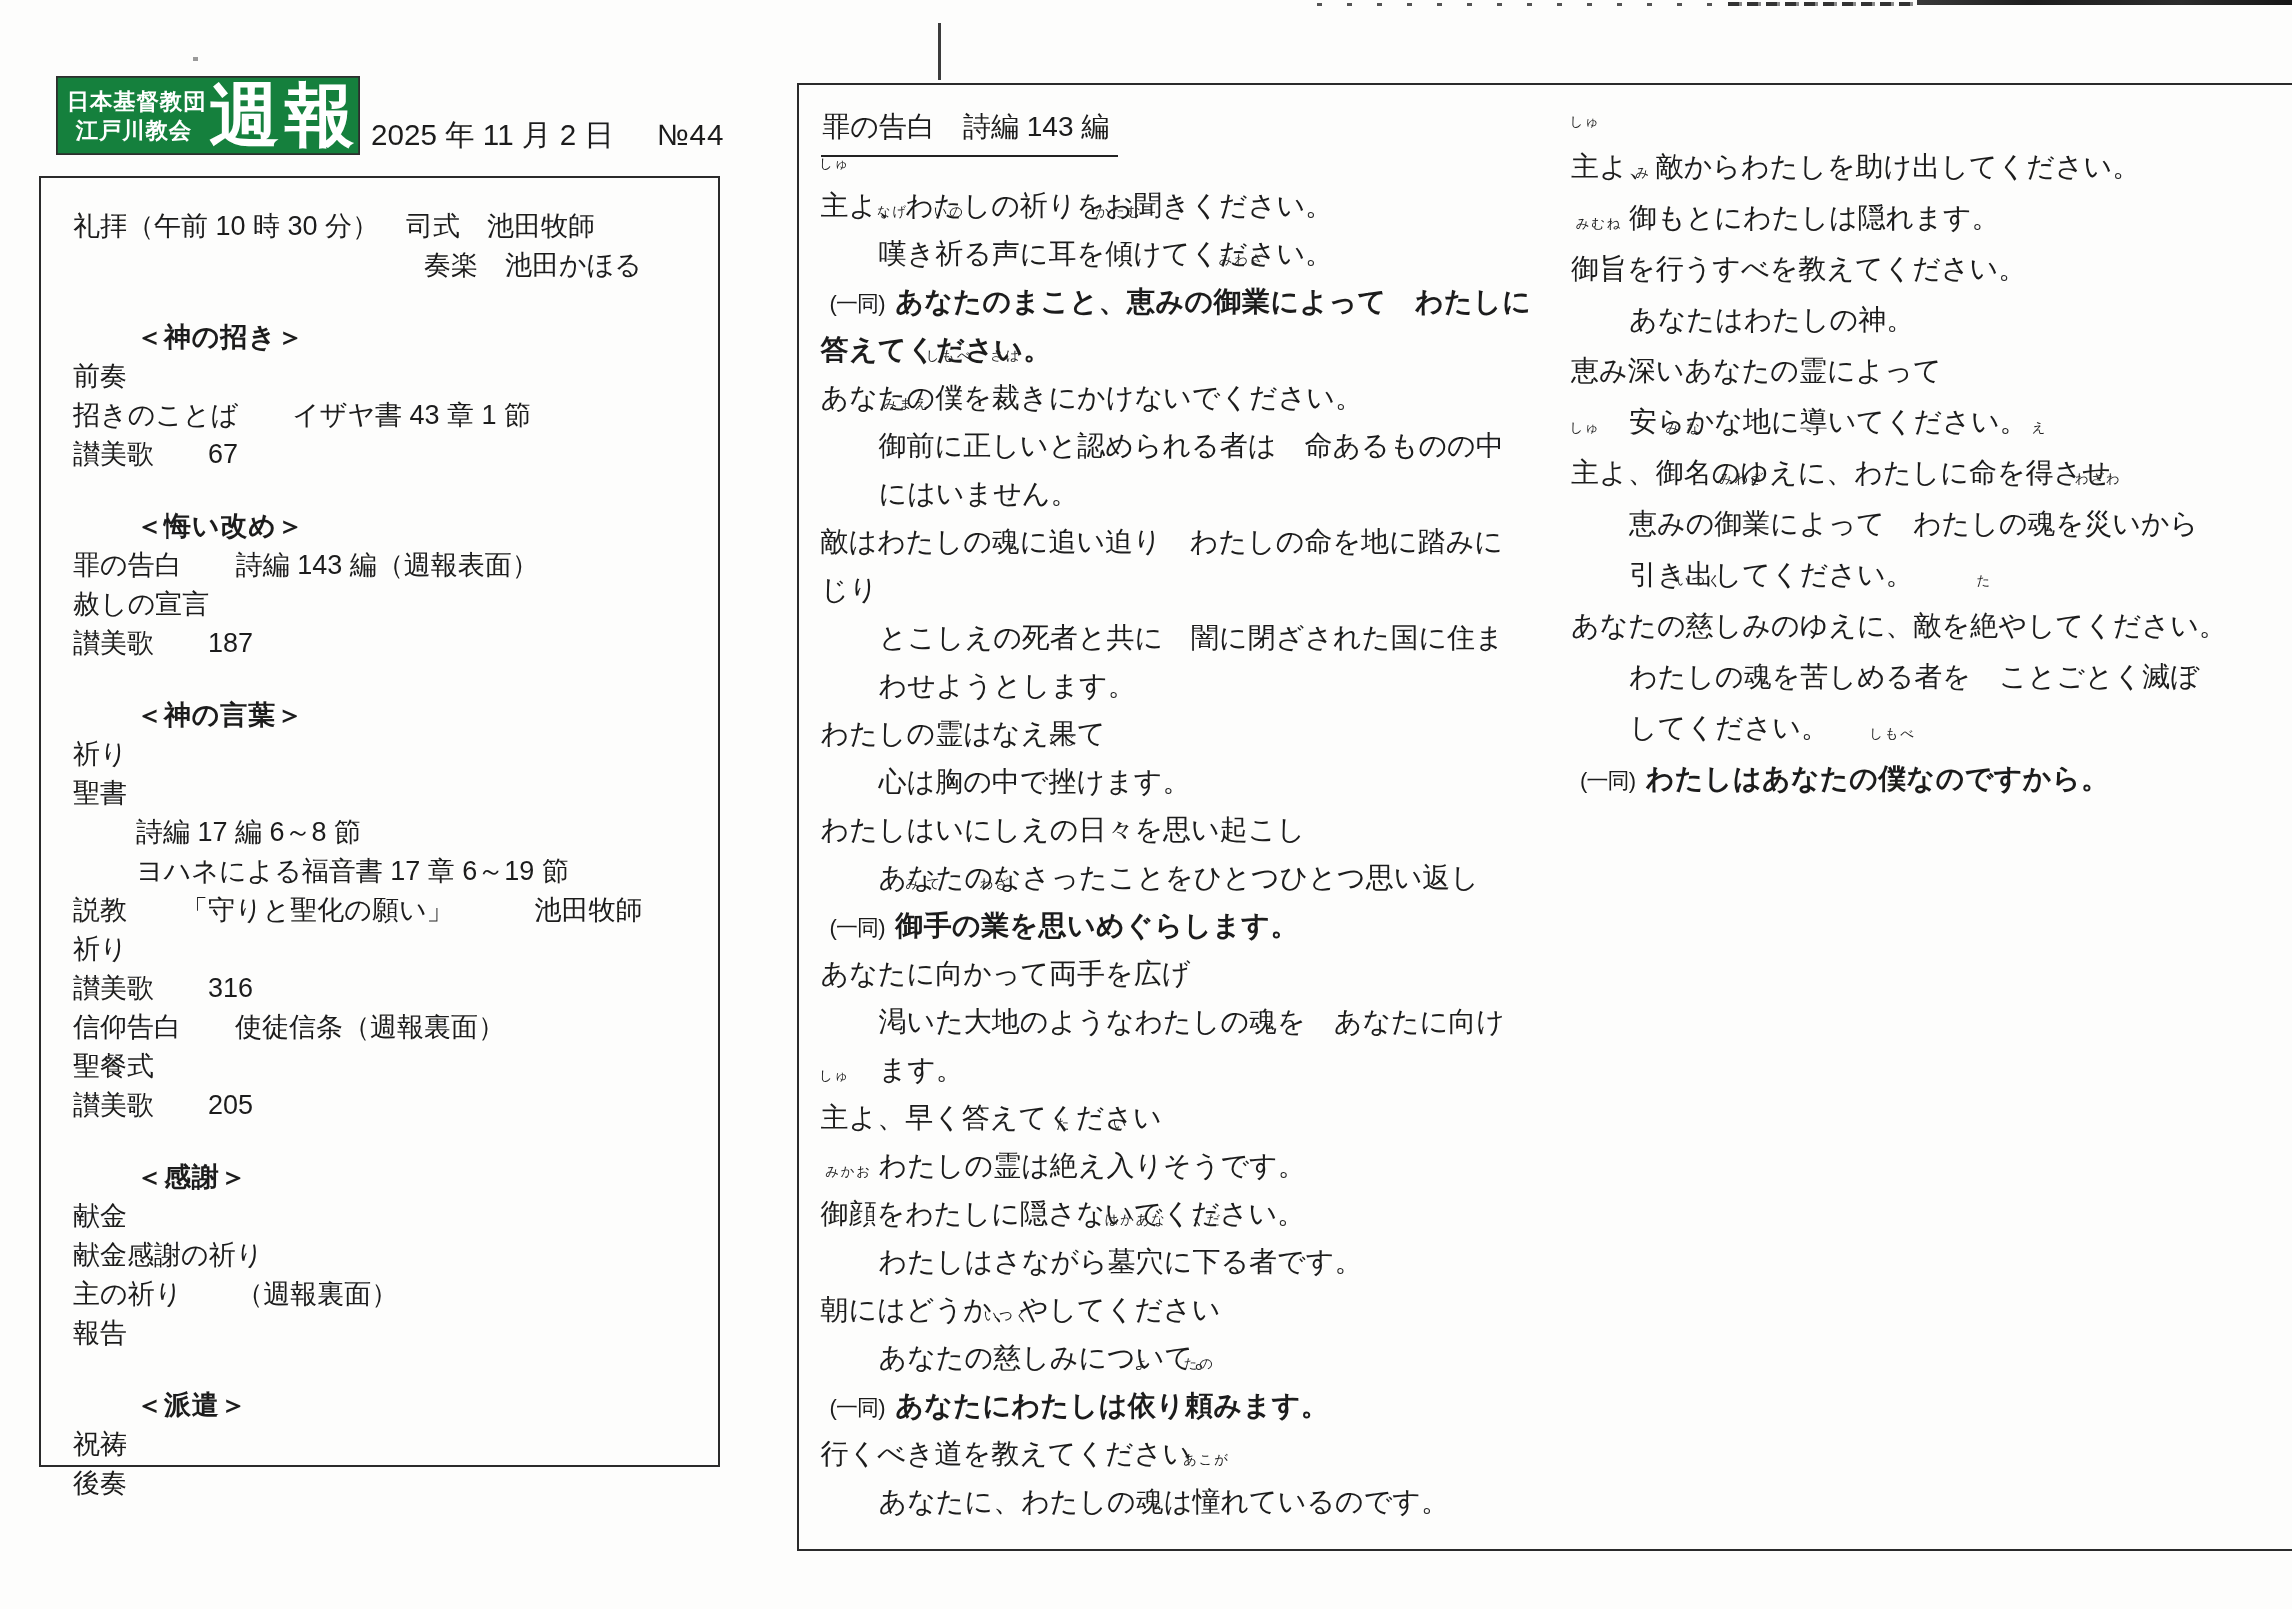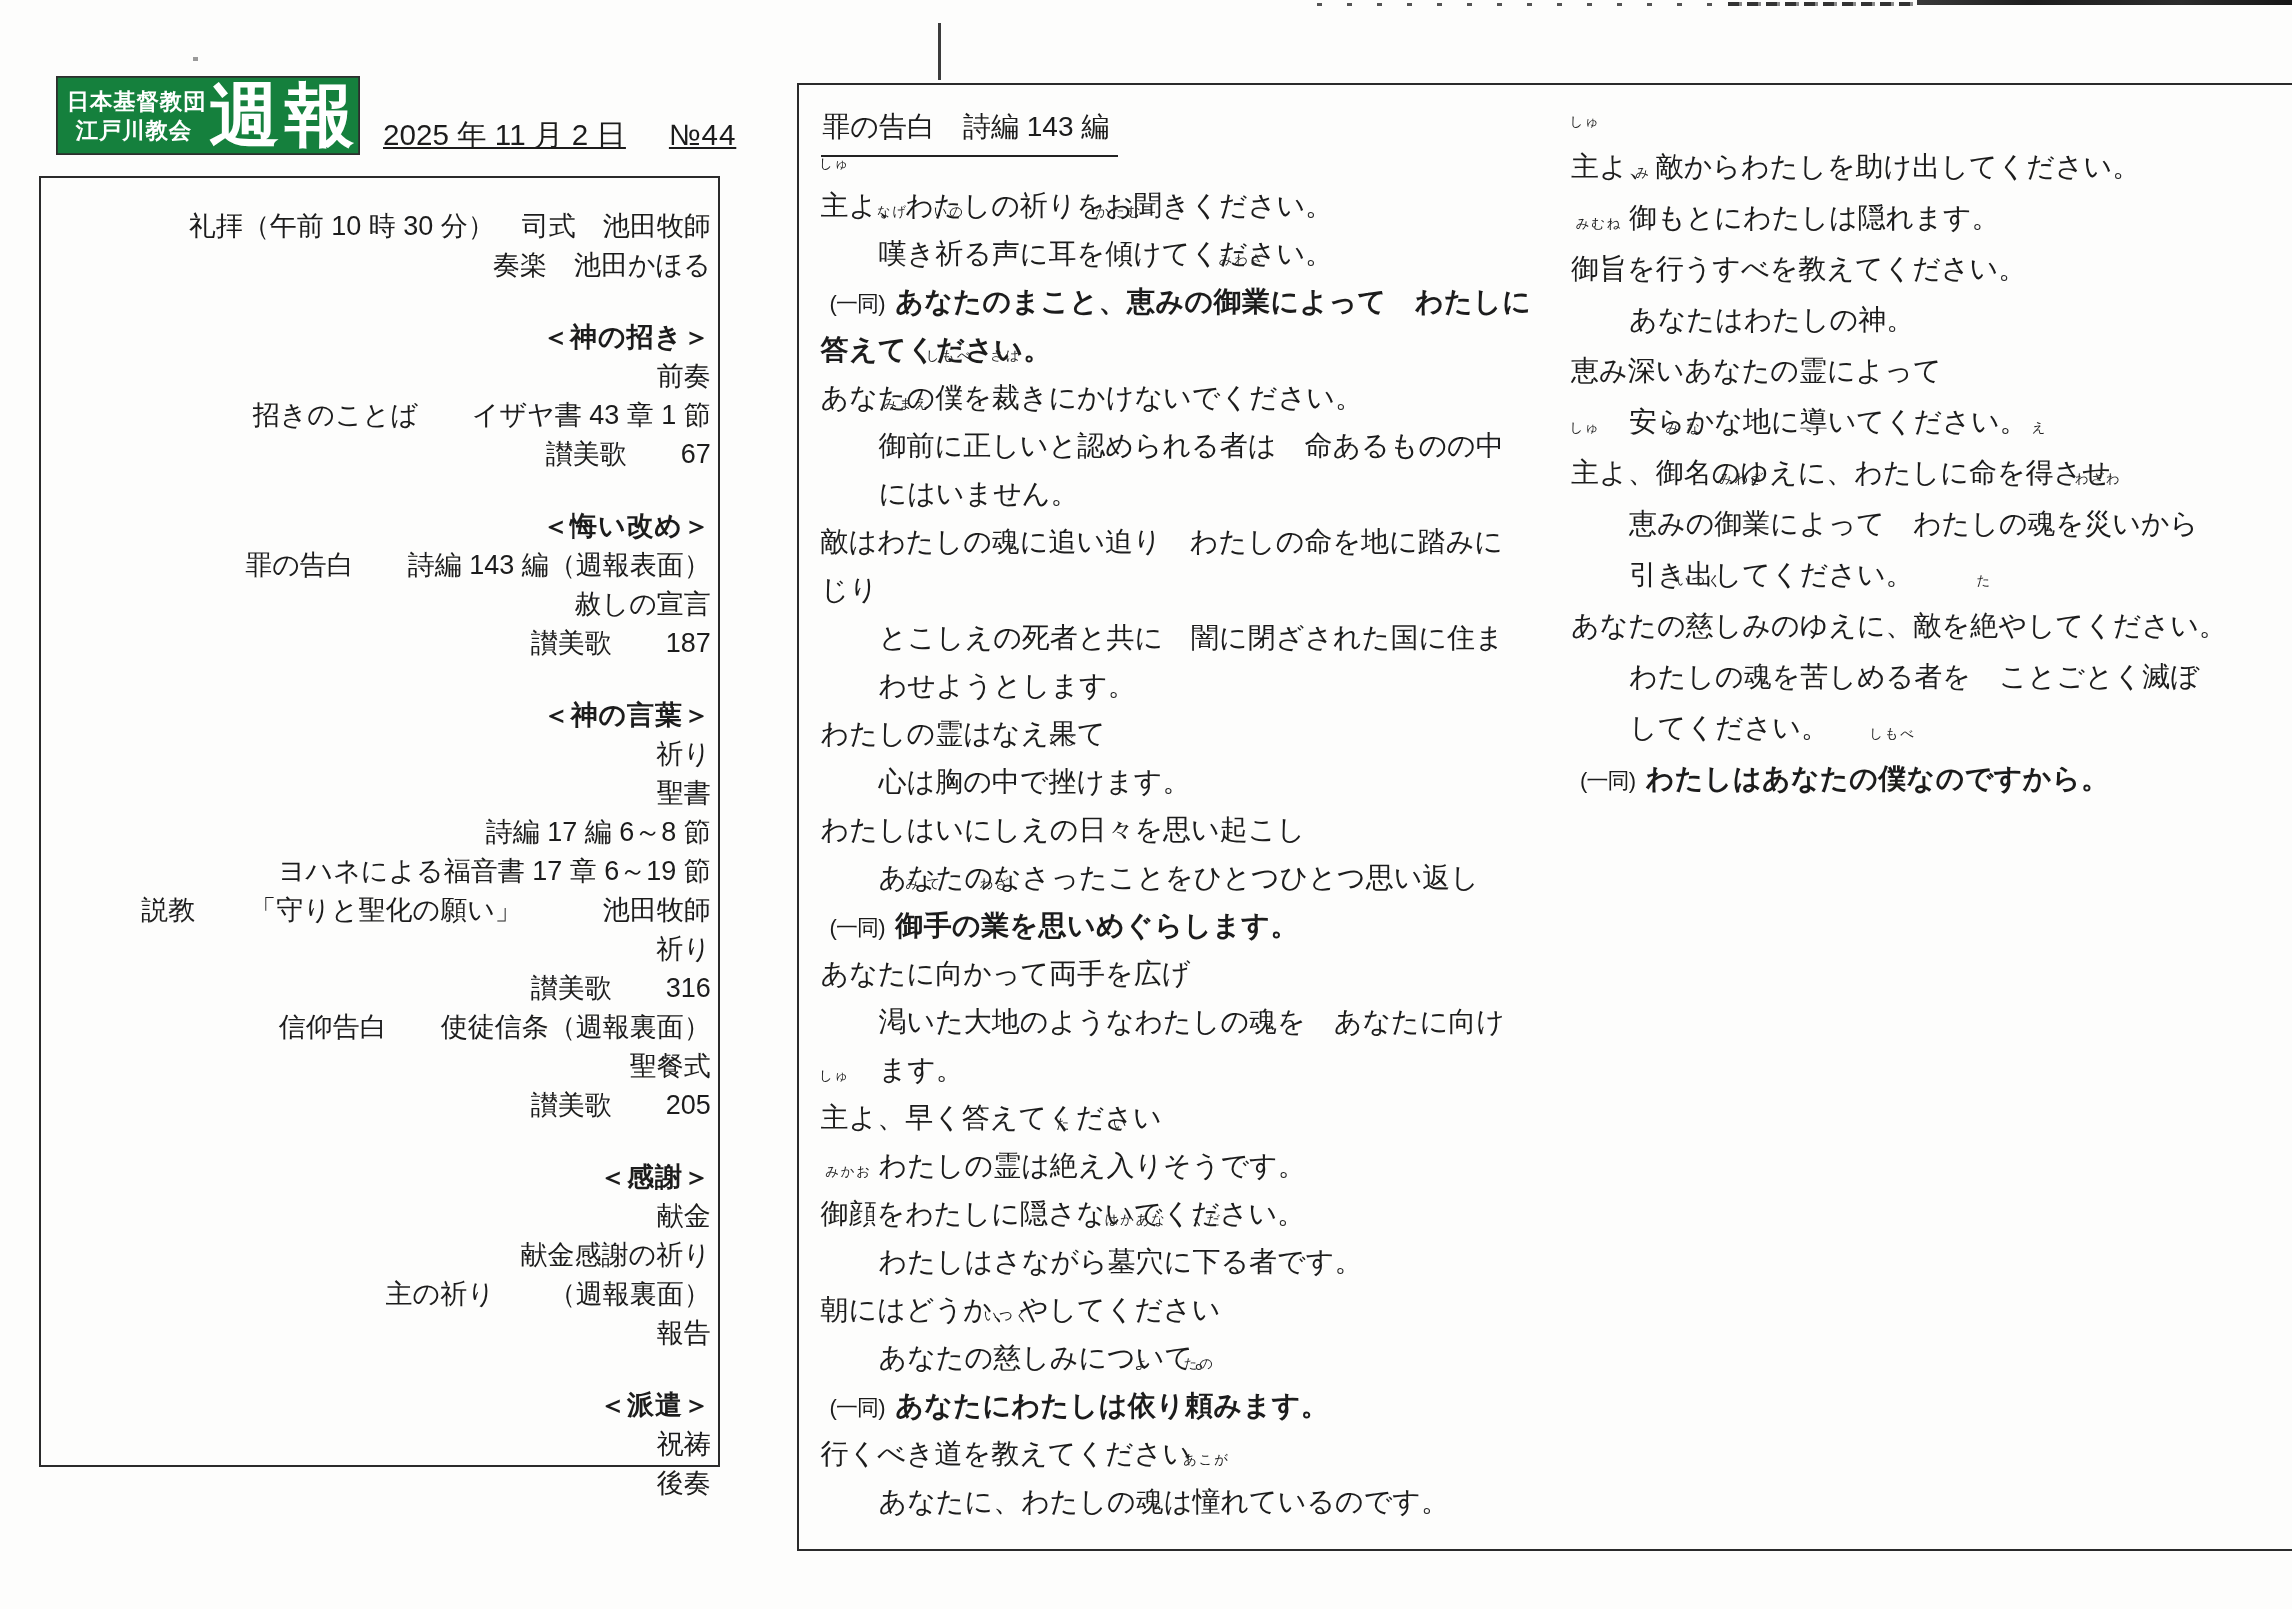--- a/index.html
+++ b/index.html
@@ -21,28 +21,28 @@
   .speck1{left:193px;top:57px;width:4.5px;height:3.6px;background:#9a9a9a;}
   
   .logo-box{
     position:absolute;left:56px;top:76px;width:304px;height:79px;
     background:#15803d;color:#fff;display:flex;align-items:center;
     box-shadow:inset 0 0 0 1.8px #2e2e2e;
   }
   .org{width:159px;padding-left:10.7px;line-height:29px;font-size:22.4px;font-weight:700;letter-spacing:0.9px;white-space:nowrap;}
   .org .l2{padding-left:9px;}
   .bulletin-title{font-size:70px;font-weight:700;letter-spacing:5.4px;white-space:nowrap;}
-  .date-line{position:absolute;left:383px;top:115px;font-size:29.6px;white-space:nowrap;text-decoration:underline;}
+  .date-line{position:absolute;left:371px;top:115px;font-size:29.6px;white-space:nowrap;}
   .issue-no{margin-left:43px;letter-spacing:0.9px;}
   
   .service-box{
     position:absolute;left:39px;top:176px;width:681px;height:1291px;
     border:2.7px solid #2b2b2b;box-sizing:border-box;background:#fdfdfc;
   }
-  .service-list{position:absolute;left:32px;top:29px;right:7.2px;text-align:right;}
+  .service-list{position:absolute;left:32px;top:29px;right:7.2px;}
   .svc{height:39px;line-height:39px;font-size:27px;white-space:nowrap;}
   .svc-heading{font-weight:700;padding-left:63px;letter-spacing:0.9px;margin-top:33px;}
   .svc-staff{padding-left:351px;}
   .svc-indent{padding-left:63px;}
   
   .confession-box{
     position:absolute;left:797px;top:83px;width:1517px;height:1468px;
     border:2.7px solid #2b2b2b;box-sizing:border-box;background:#fdfdfc;
   }
   .confession-title{

